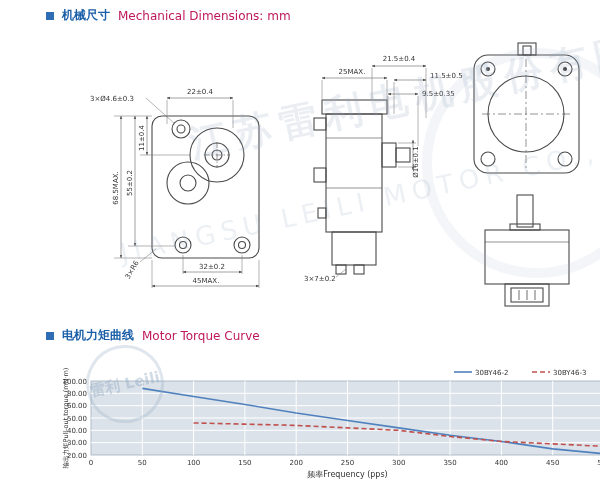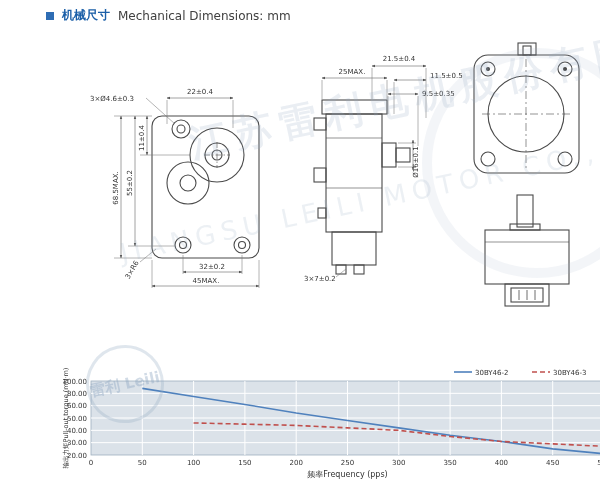--- a/index.html
+++ b/index.html
@@ -2,21 +2,21 @@
 <html><head>
 <meta charset="utf-8">
 <style>
   html,body{margin:0;padding:0;}
   body{font-family:"DejaVu Sans","Liberation Sans",sans-serif;background:#fff;}
   .page{position:relative;width:600px;height:501px;background:#ffffff;overflow:hidden;margin-left:34px;}
 
   .section-header{position:absolute;left:12px;display:flex;align-items:center;gap:8px;z-index:4;}
   .bullet{width:8px;height:8px;background:#2e6db4;flex:0 0 auto;}
   .title-cn{font-size:12px;font-weight:bold;color:#1b5fa8;}
-  .title-en{font-size:12px;color:#404040;}
+  .title-en{font-size:12px;color:#be185d;}
 
   .drawings{position:absolute;left:20px;top:28px;width:560px;height:292px;z-index:2;}
   .drawings text{font-family:"DejaVu Sans","Liberation Sans",sans-serif;}
 
   .chart-wrap{position:absolute;left:25px;top:365px;width:550px;height:130px;z-index:2;}
   .chart-wrap svg{width:550px;height:130px;display:block;}
 
   
   .watermark{position:absolute;inset:0;pointer-events:none;z-index:3;overflow:hidden;}
   .wm-cn{position:absolute;top:62px;left:150px;transform:rotate(-12deg);font-size:38px;font-weight:bold;
@@ -157,20 +157,25 @@
       <rect x="431" y="202" width="84" height="54"></rect>
       <line x1="431" y1="214" x2="515" y2="214" stroke-width="0.6"></line>
       <rect x="451" y="256" width="44" height="22"></rect>
       <rect x="457" y="260" width="32" height="14"></rect>
       <line x1="465" y1="262" x2="465" y2="272" stroke-width="0.8"></line>
       <line x1="473" y1="262" x2="473" y2="272" stroke-width="0.8"></line>
       <line x1="481" y1="262" x2="481" y2="272" stroke-width="0.8"></line>
     </g>
   </svg>
 
+  <div class="section-header" style="top:327px">
+    <span class="bullet"></span>
+    <span class="title-cn">电机力矩曲线</span>
+    <span class="title-en">Motor Torque Curve</span>
+  </div>
 
   <div class="chart-wrap">
     <svg id="chart-svg" viewBox="0 0 550 130">
         <rect x="32" y="16" width="513" height="74" fill="#dbe2e9" stroke="#9fb0bf" stroke-width="0.8"></rect>
         <text x="28" y="92.5" text-anchor="end" font-size="7" fill="#333">20.00</text>
         <line x1="32" y1="77.66666666666667" x2="545" y2="77.66666666666667" stroke="#ffffff" stroke-width="1"></line>
         <text x="28" y="80.16666666666667" text-anchor="end" font-size="7" fill="#333">30.00</text>
         <line x1="32" y1="65.33333333333334" x2="545" y2="65.33333333333334" stroke="#ffffff" stroke-width="1"></line>
         <text x="28" y="67.83333333333334" text-anchor="end" font-size="7" fill="#333">40.00</text>
         <line x1="32" y1="53" x2="545" y2="53" stroke="#ffffff" stroke-width="1"></line>

